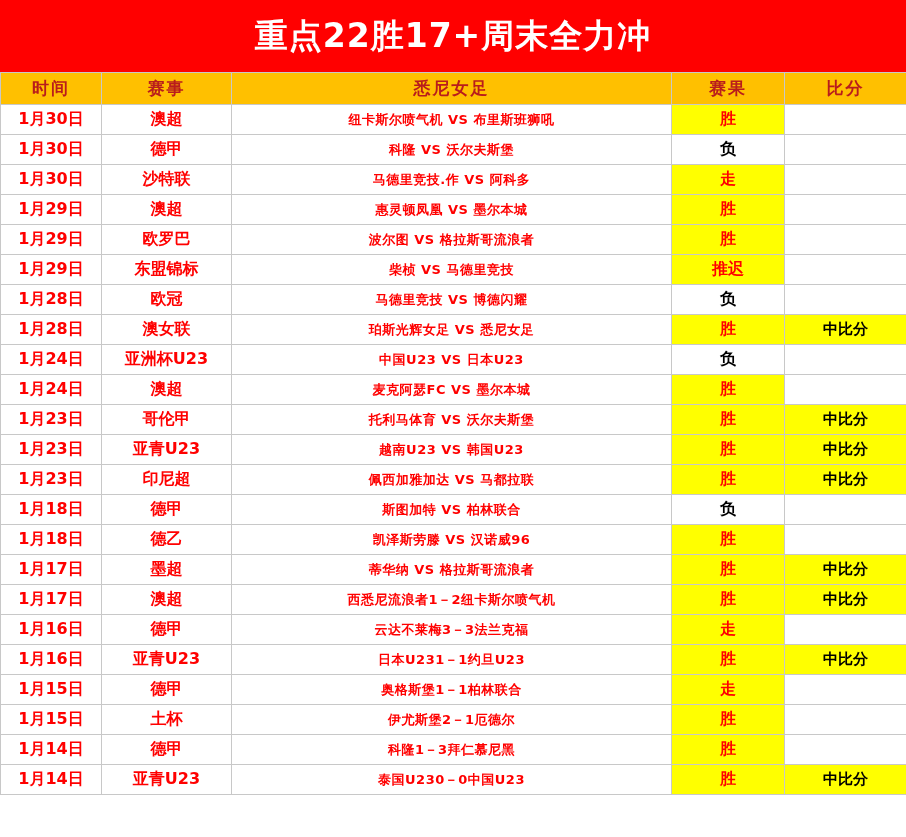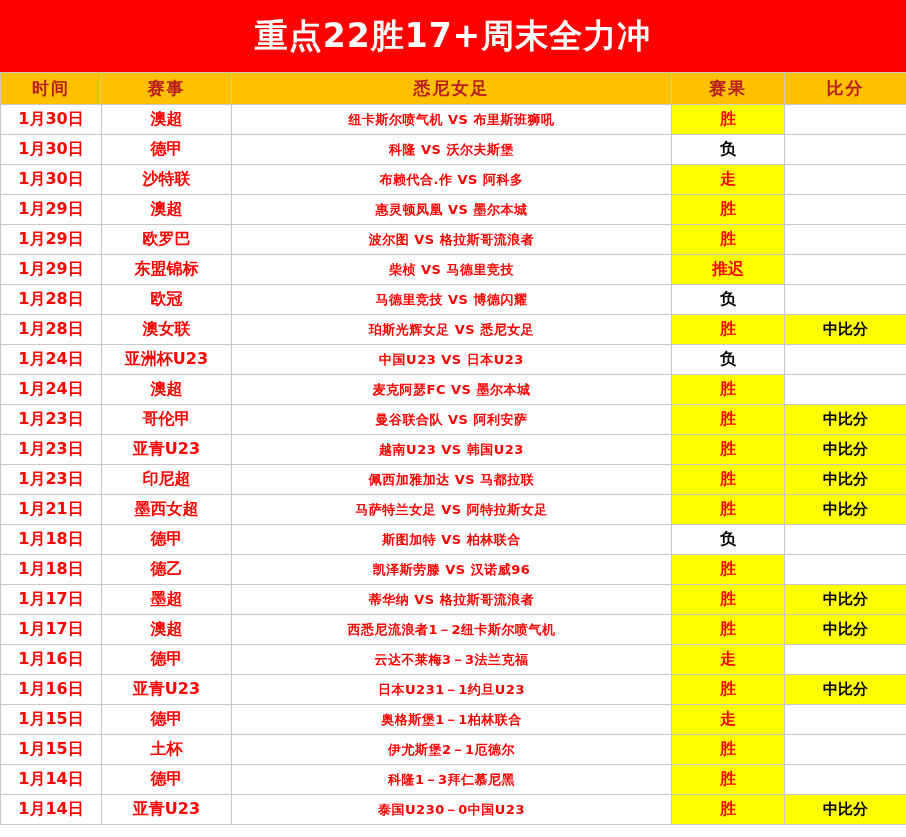--- a/index.html
+++ b/index.html
@@ -123,21 +123,21 @@
         <tr>
           <td class="time">1月30日</td>
           <td class="comp">德甲</td>
           <td class="match">科隆  VS  沃尔夫斯堡</td>
           <td class="result neg">负</td>
           <td class="score empty"></td>
         </tr>
         <tr>
           <td class="time">1月30日</td>
           <td class="comp">沙特联</td>
-          <td class="match">布赖代合.作  VS  阿科多</td>
+          <td class="match">马德里竞技.作  VS  阿科多</td>
           <td class="result hit">走</td>
           <td class="score empty"></td>
         </tr>
         <tr>
           <td class="time">1月29日</td>
           <td class="comp">澳超</td>
           <td class="match">惠灵顿凤凰  VS  墨尔本城</td>
           <td class="result hit">胜</td>
           <td class="score empty"></td>
         </tr>
@@ -179,46 +179,39 @@
         <tr>
           <td class="time">1月24日</td>
           <td class="comp">澳超</td>
           <td class="match">麦克阿瑟FC  VS  墨尔本城</td>
           <td class="result hit">胜</td>
           <td class="score empty"></td>
         </tr>
         <tr>
           <td class="time">1月23日</td>
           <td class="comp">哥伦甲</td>
-          <td class="match">曼谷联合队  VS  阿利安萨</td>
+          <td class="match">托利马体育  VS  沃尔夫斯堡</td>
           <td class="result hit">胜</td>
           <td class="score">中比分</td>
         </tr>
         <tr>
           <td class="time">1月23日</td>
           <td class="comp">亚青U23</td>
           <td class="match">越南U23  VS  韩国U23</td>
           <td class="result hit">胜</td>
           <td class="score">中比分</td>
         </tr>
         <tr>
           <td class="time">1月23日</td>
           <td class="comp">印尼超</td>
           <td class="match">佩西加雅加达  VS  马都拉联</td>
           <td class="result hit">胜</td>
           <td class="score">中比分</td>
         </tr>
         <tr>
-          <td class="time">1月21日</td>
-          <td class="comp">墨西女超</td>
-          <td class="match">马萨特兰女足  VS  阿特拉斯女足</td>
-          <td class="result hit">胜</td>
-          <td class="score">中比分</td>
-        </tr>
-        <tr>
           <td class="time">1月18日</td>
           <td class="comp">德甲</td>
           <td class="match">斯图加特  VS  柏林联合</td>
           <td class="result neg">负</td>
           <td class="score empty"></td>
         </tr>
         <tr>
           <td class="time">1月18日</td>
           <td class="comp">德乙</td>
           <td class="match">凯泽斯劳滕  VS  汉诺威96</td>

